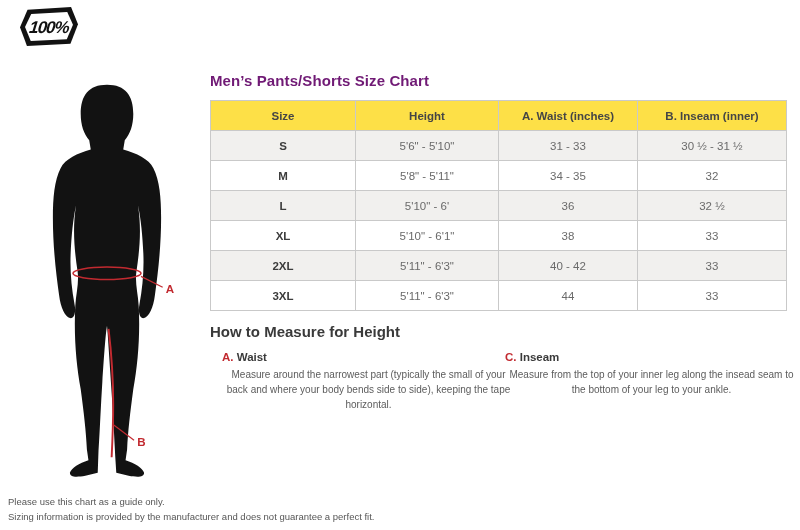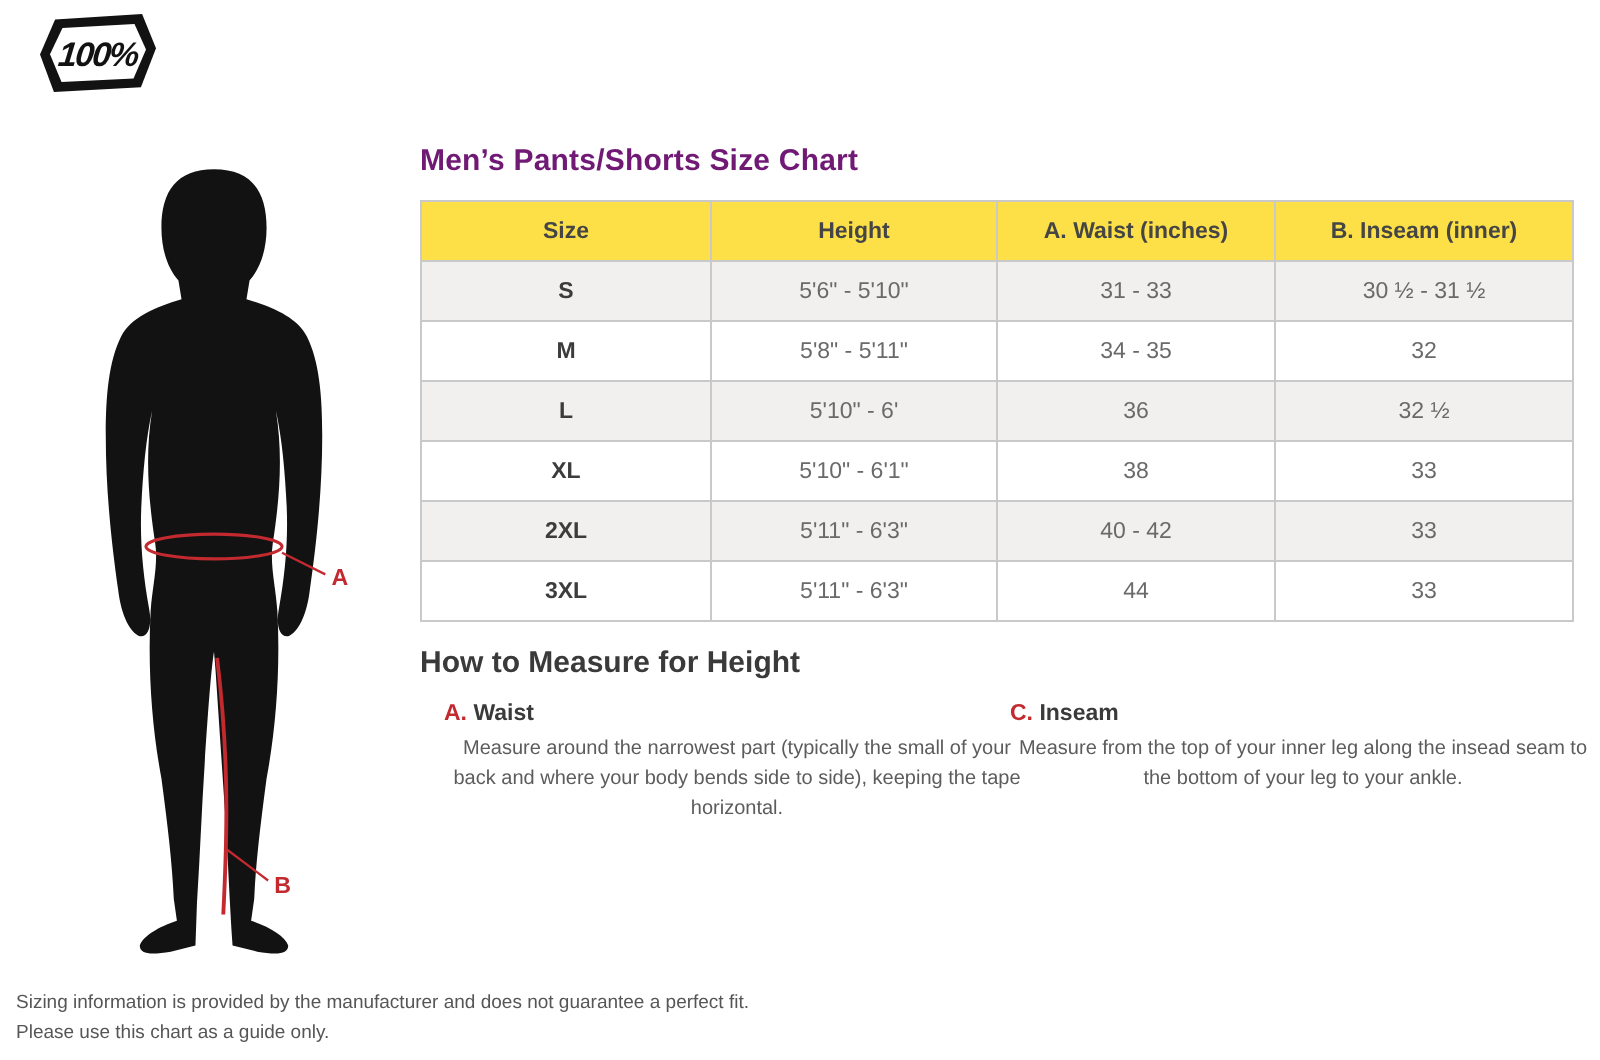--- a/index.html
+++ b/index.html
@@ -197,17 +197,17 @@
 
   <div class="measure-item mi-c">
     <div class="mi-head">
       <span class="mi-letter">C.</span>
       <span>Inseam</span>
     </div>
     <div class="mi-desc">Measure from the top of your inner leg along the insead seam to the bottom of your leg to your ankle.</div>
   </div>
 
   <div class="footer">
+    <div>Please use this chart as a guide only.</div>
     <div>Sizing information is provided by the manufacturer and does not guarantee a perfect fit.</div>
-    <div>Please use this chart as a guide only.</div>
   </div>
 
 </div>
 
 </body></html>

